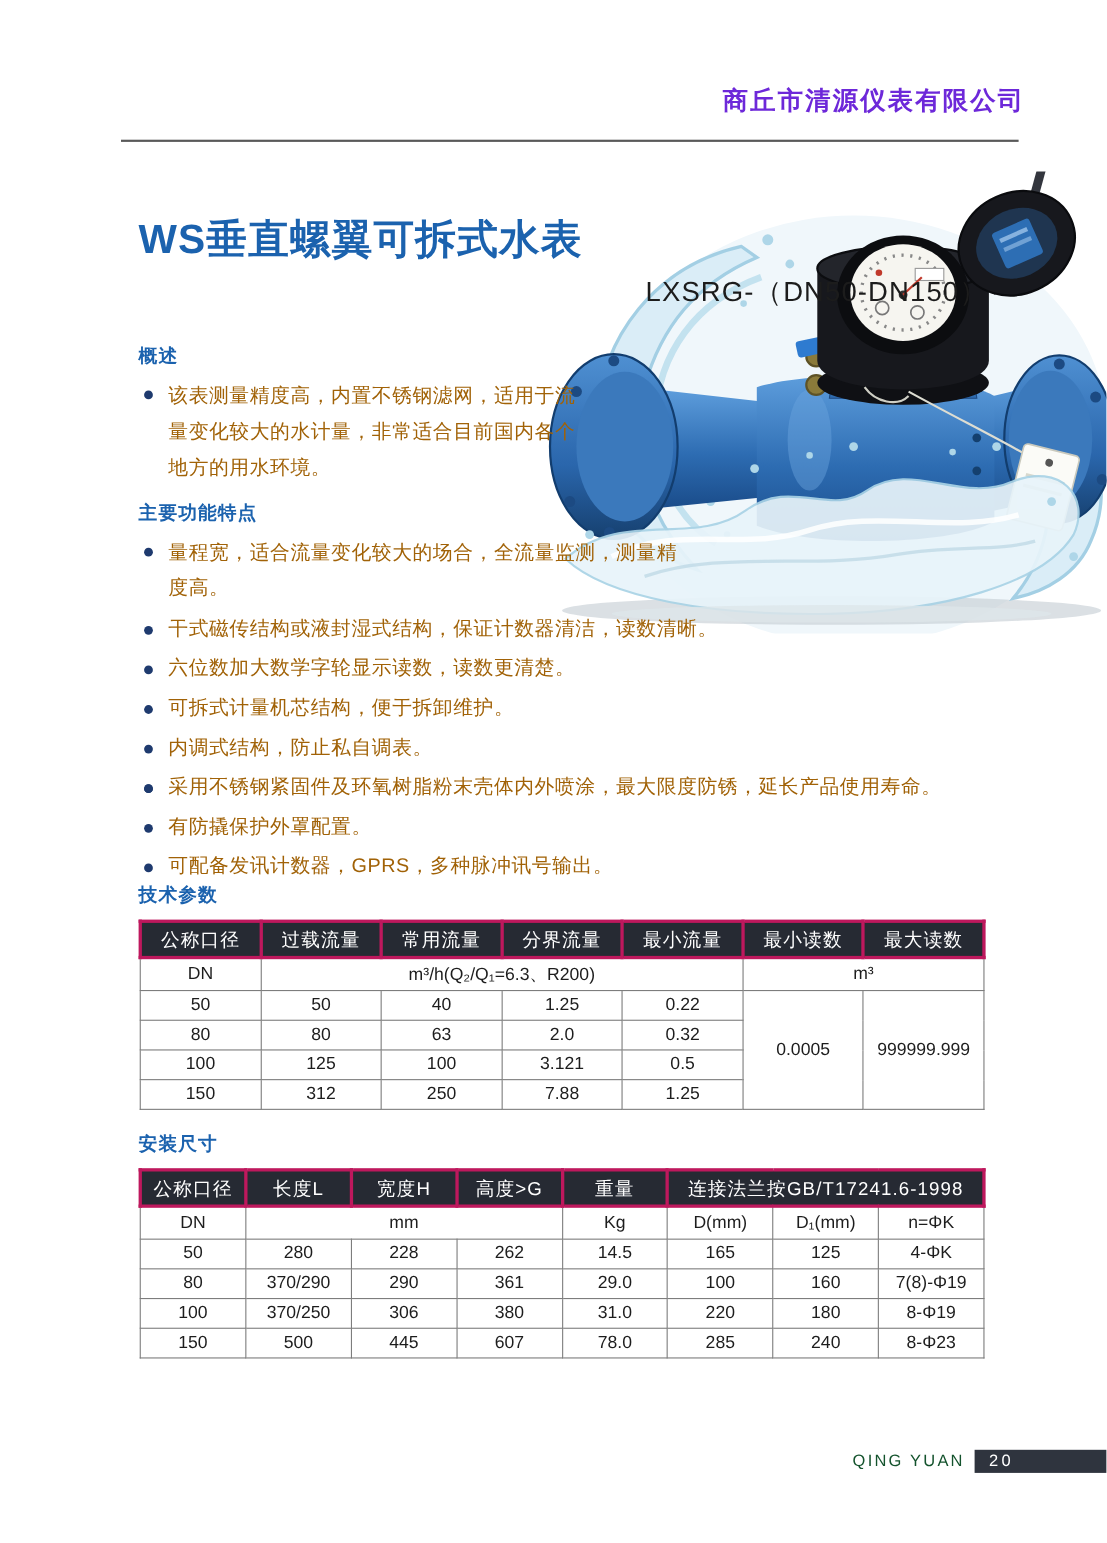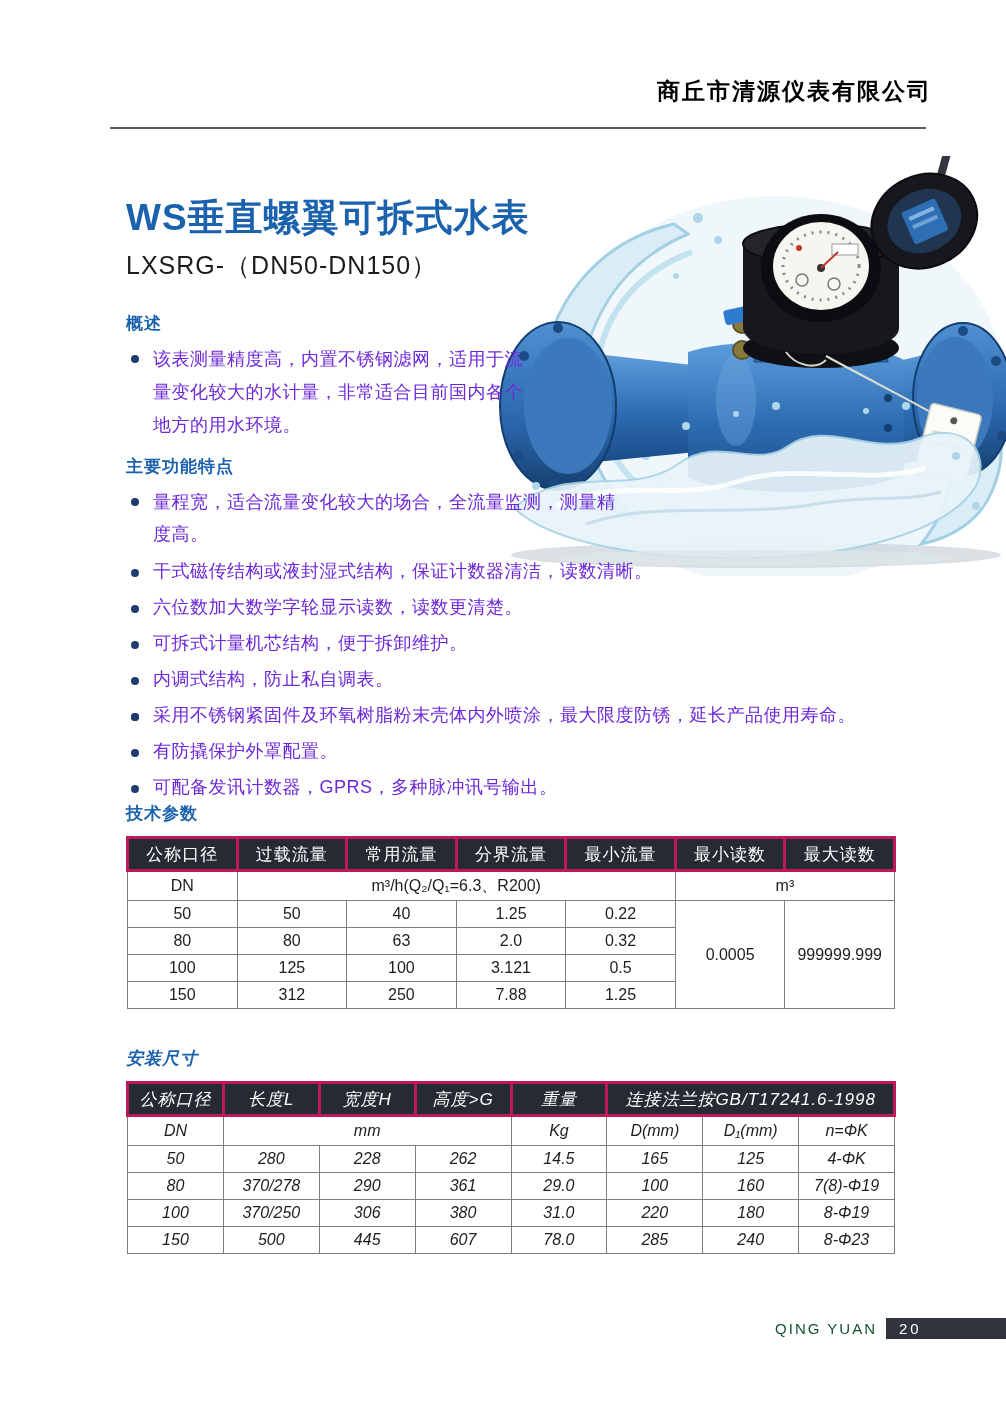--- a/index.html
+++ b/index.html
@@ -10,46 +10,46 @@
   }
   *{box-sizing:border-box;}
   html,body{margin:0;padding:0;}
   body{
     width:1006px;height:1403px;position:relative;overflow:hidden;
     background:#ffffff;color:#333;
     font-family:"Liberation Sans","DejaVu Sans",sans-serif;
   }
   
   .page-header{position:absolute;top:76px;left:0;right:74px;text-align:right;z-index:2;}
-  .company{font-size:23px;font-weight:bold;letter-spacing:2px;color:#000000;}
+  .company{font-size:23px;font-weight:bold;letter-spacing:2px;color:#6d28d9;}
   .header-rule{position:absolute;top:127px;left:110px;width:816px;height:0;border-top:2px solid #595959;z-index:2;}
   
   .product-image{position:absolute;left:436px;top:156px;width:570px;height:420px;z-index:0;}
   
   .content{position:absolute;left:126px;top:196px;width:772px;z-index:1;}
   .page-title{font-size:37px;line-height:44px;font-weight:bold;color:var(--accent-blue);margin:0;letter-spacing:1px;}
-  .product-model{font-size:25px;color:#1c1c1c;margin-top:9px;letter-spacing:1px;}
+  .product-model{font-size:25px;color:#1c1c1c;margin-top:9px;letter-spacing:1px;text-align:right;}
   .sec-title{font-size:17px;font-weight:bold;color:var(--accent-blue);margin:0;letter-spacing:1px;}
   .section-overview{margin-top:30px;}
   .section-features{margin-top:13px;}
   ul.bullets{list-style:none;margin:8px 0 0 0;padding:0;}
   ul.bullets li{
     position:relative;padding-left:27px;font-size:18px;line-height:32px;
-    margin-top:5px;color:#6d28d9;letter-spacing:0.5px;
+    margin-top:5px;color:#a16207;letter-spacing:0.5px;
   }
   ul.bullets li .dot{
     position:absolute;left:5px;top:12px;width:8px;height:8px;border-radius:50%;
     background:var(--bullet-color);
   }
   .section-overview ul.bullets li{max-width:398px;line-height:33px;}
   .section-features ul.bullets li{line-height:29px;margin-top:7px;}
   .section-features ul.bullets li:first-child{max-width:505px;line-height:32px;}
   
   .section-tech{}
-  .section-install{margin-top:38px;font-style:italic;}
+  .section-install{margin-top:19px;}
   table.spec{
     width:770px;table-layout:fixed;border-collapse:collapse;margin-top:11px;
     text-align:center;
   }
   table.spec th{
     background:var(--table-header-bg);color:#fff;font-weight:500;font-size:17px;
     height:33px;border:3px solid #be185d;padding:1px 2px;letter-spacing:1px;
   }
   table.spec td{
     font-size:16px;color:#1d1d1d;height:27px;border:1px solid #7d7d7d;padding:1px 3px;
@@ -309,21 +309,21 @@
           <td>280</td>
           <td>228</td>
           <td>262</td>
           <td>14.5</td>
           <td>165</td>
           <td>125</td>
           <td>4-ΦK</td>
         </tr>
         <tr>
           <td>80</td>
-          <td>370/278</td>
+          <td>370/290</td>
           <td>290</td>
           <td>361</td>
           <td>29.0</td>
           <td>100</td>
           <td>160</td>
           <td>7(8)-Φ19</td>
         </tr>
         <tr>
           <td>100</td>
           <td>370/250</td>

